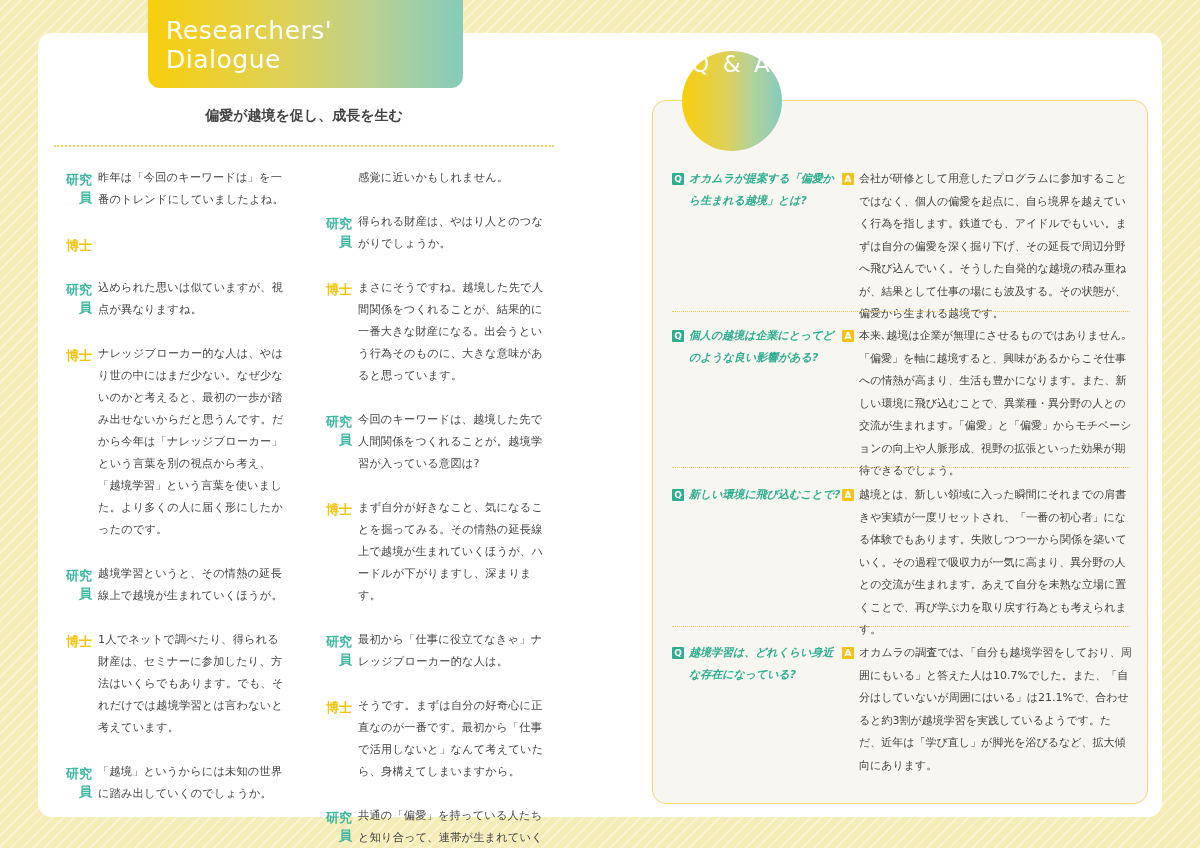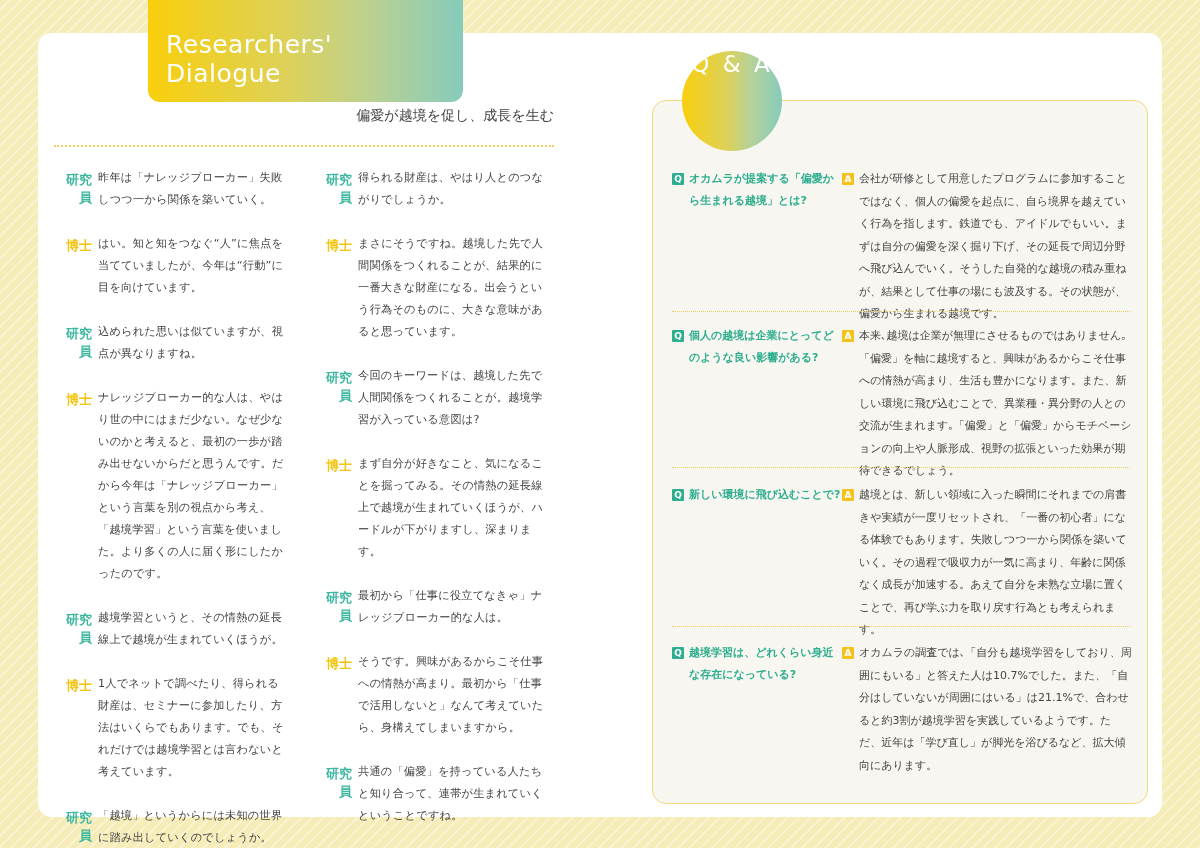--- a/index.html
+++ b/index.html
@@ -8,29 +8,29 @@
     background-color:#f6ecb8;
     background-image: repeating-linear-gradient(135deg, rgba(255,255,255,0.0) 0px, rgba(255,255,255,0.0) 6px, rgba(255,255,255,0.35) 6px, rgba(255,255,255,0.35) 8px);
     font-family: "DejaVu Sans", sans-serif;
     color:#444;
   }
   .page {
     position:absolute; left:38px; top:33px; width:1124px; height:784px;
     background:#fff; border-radius:14px;
   }
   .title-tab {
-    position:absolute; left:148px; top:0; width:315px; height:102px;
+    position:absolute; left:148px; top:0; width:315px; height:88px;
     border-radius:0 0 12px 12px;
     background:linear-gradient(90deg,#f9cf0c 0%,#dcd15a 45%,#bcd190 70%,#86cbbb 100%);
     color:#fff; font-family:"DejaVu Sans", sans-serif; font-size:25px; letter-spacing:0.5px;
     display:flex; align-items:flex-end; padding:0 8px 14px 18px; box-sizing:border-box;
   }
   .subtitle {
-    position:absolute; left:54px; top:107px; width:500px; text-align:right;
-    font-size:14px; color:#444; font-weight:normal;
+    position:absolute; left:54px; top:107px; width:500px; text-align:center;
+    font-size:14px; color:#444; font-weight:bold;
   }
   .dotline {
     position:absolute; left:54px; top:145px; width:500px; height:0;
     border-top:2px dotted #f0cf60;
   }
   .col { position:absolute; top:167px; width:240px; }
   .col.left { left:56px; }
   .col.right { left:316px; }
   .turn { display:flex; margin-bottom:22px; }
   .spk { width:42px; flex:none; font-size:13px; text-align:right; padding-right:6px; padding-top:4px; box-sizing:border-box; font-weight:bold; }
@@ -46,44 +46,43 @@
     background:linear-gradient(90deg,#f9cf0c 0%,#dcd15a 45%,#b3d29a 70%,#86cbbb 100%);
     color:#fff; font-size:23px; display:flex; align-items:flex-start; justify-content:center; letter-spacing:3px;
   }
   .qa-item { position:absolute; left:672px; width:460px; display:flex; }
   .q { width:170px; flex:none; display:flex; }
   .q .badge, .a .badge {
     width:12px; height:12px; flex:none; font-size:9px; color:#fff; display:flex; align-items:center; justify-content:center; margin-top:5px; margin-right:5px; border-radius:1px; font-weight:bold;
   }
   .q .badge { background:#2fae8f; }
   .a .badge { background:#f5c21b; }
-  .qtxt { color:#2fae8f; font-size:11px; line-height:22px; font-weight:bold; }
+  .qtxt { color:#2fae8f; font-size:11px; line-height:22px; font-weight:bold;font-style:italic; }
   .a { display:flex; width:290px; }
   .atxt { font-size:11px; line-height:22.5px; color:#444; }
   .qa-sep { position:absolute; left:672px; width:458px; border-top:1.5px dotted #f0cf60; }
 </style>
 </head>
 <body>
 
 <div class="page"></div>
 
 <div class="title-tab">
   <span>Researchers' Dialogue</span>
 </div>
 <div class="subtitle">偏愛が越境を促し、成長を生む</div>
 <div class="dotline"></div>
 
 <div class="col left">
   <div class="turn">
       <span class="spk r">研究員</span>
-      <span class="txt">昨年は「ナレッジブローカー」失敗しつつ一から関係を築いていく。</span>
+      <span class="txt">昨年は「今回のキーワードは」を一番のトレンドにしていましたよね。</span>
     </div>
   <div class="turn">
       <span class="spk d">博士</span>
-      <span class="txt">はい。知と知をつなぐ“人”に焦点を当てていましたが、今年は“行動”に目を向けています。</span>
     </div>
   <div class="turn">
       <span class="spk r">研究員</span>
       <span class="txt">込められた思いは似ていますが、視点が異なりますね。</span>
     </div>
   <div class="turn">
       <span class="spk d">博士</span>
       <span class="txt">ナレッジブローカー的な人は、やはり世の中にはまだ少ない。なぜ少ないのかと考えると、最初の一歩が踏み出せないからだと思うんです。だから今年は「ナレッジブローカー」という言葉を別の視点から考え、「越境学習」という言葉を使いました。より多くの人に届く形にしたかったのです。</span>
     </div>
   <div class="turn">
@@ -96,20 +95,24 @@
     </div>
   <div class="turn">
       <span class="spk r">研究員</span>
       <span class="txt">「越境」というからには未知の世界に踏み出していくのでしょうか。</span>
     </div>
 
 </div>
 
 <div class="col right">
   <div class="turn">
+      <span class="spk d"></span>
+      <span class="txt">感覚に近いかもしれません。</span>
+    </div>
+  <div class="turn">
       <span class="spk r">研究員</span>
       <span class="txt">得られる財産は、やはり人とのつながりでしょうか。</span>
     </div>
   <div class="turn">
       <span class="spk d">博士</span>
       <span class="txt">まさにそうですね。越境した先で人間関係をつくれることが、結果的に一番大きな財産になる。出会うという行為そのものに、大きな意味があると思っています。</span>
     </div>
   <div class="turn">
       <span class="spk r">研究員</span>
       <span class="txt">今回のキーワードは、越境した先で人間関係をつくれることが。越境学習が入っている意図は?</span>
@@ -117,21 +120,21 @@
   <div class="turn">
       <span class="spk d">博士</span>
       <span class="txt">まず自分が好きなこと、気になることを掘ってみる。その情熱の延長線上で越境が生まれていくほうが、ハードルが下がりますし、深まります。</span>
     </div>
   <div class="turn">
       <span class="spk r">研究員</span>
       <span class="txt">最初から「仕事に役立てなきゃ」ナレッジブローカー的な人は。</span>
     </div>
   <div class="turn">
       <span class="spk d">博士</span>
-      <span class="txt">そうです。興味があるからこそ仕事への情熱が高まり。最初から「仕事で活用しないと」なんて考えていたら、身構えてしまいますから。</span>
+      <span class="txt">そうです。まずは自分の好奇心に正直なのが一番です。最初から「仕事で活用しないと」なんて考えていたら、身構えてしまいますから。</span>
     </div>
   <div class="turn">
       <span class="spk r">研究員</span>
       <span class="txt">共通の「偏愛」を持っている人たちと知り合って、連帯が生まれていくということですね。</span>
     </div>
 
 </div>
 
 <div class="qa-box"></div>
 <div class="qa-circle">
@@ -162,21 +165,21 @@
 </div>
 <div class="qa-sep" style="top:467px;"></div>
 
 <div class="qa-item" style="top:484px;">
   <div class="q">
       <span class="badge">Q</span>
       <span class="qtxt">新しい環境に飛び込むことで?</span>
     </div>
   <div class="a">
       <span class="badge">A</span>
-      <span class="atxt">越境とは、新しい領域に入った瞬間にそれまでの肩書きや実績が一度リセットされ、「一番の初心者」になる体験でもあります。失敗しつつ一から関係を築いていく。その過程で吸収力が一気に高まり、年齢に関係なく成長が加速する。あえて自分を未熟な立場に置くことで、再び学ぶ力を取り戻す行為とも考えられます。</span>
+      <span class="atxt">越境とは、新しい領域に入った瞬間にそれまでの肩書きや実績が一度リセットされ、「一番の初心者」になる体験でもあります。失敗しつつ一から関係を築いていく。その過程で吸収力が一気に高まり、異分野の人との交流が生まれます。あえて自分を未熟な立場に置くことで、再び学ぶ力を取り戻す行為とも考えられます。</span>
     </div>
 </div>
 <div class="qa-sep" style="top:626px;"></div>
 
 <div class="qa-item" style="top:642px;">
   <div class="q">
       <span class="badge">Q</span>
       <span class="qtxt">越境学習は、どれくらい身近な存在になっている?</span>
     </div>
   <div class="a">

